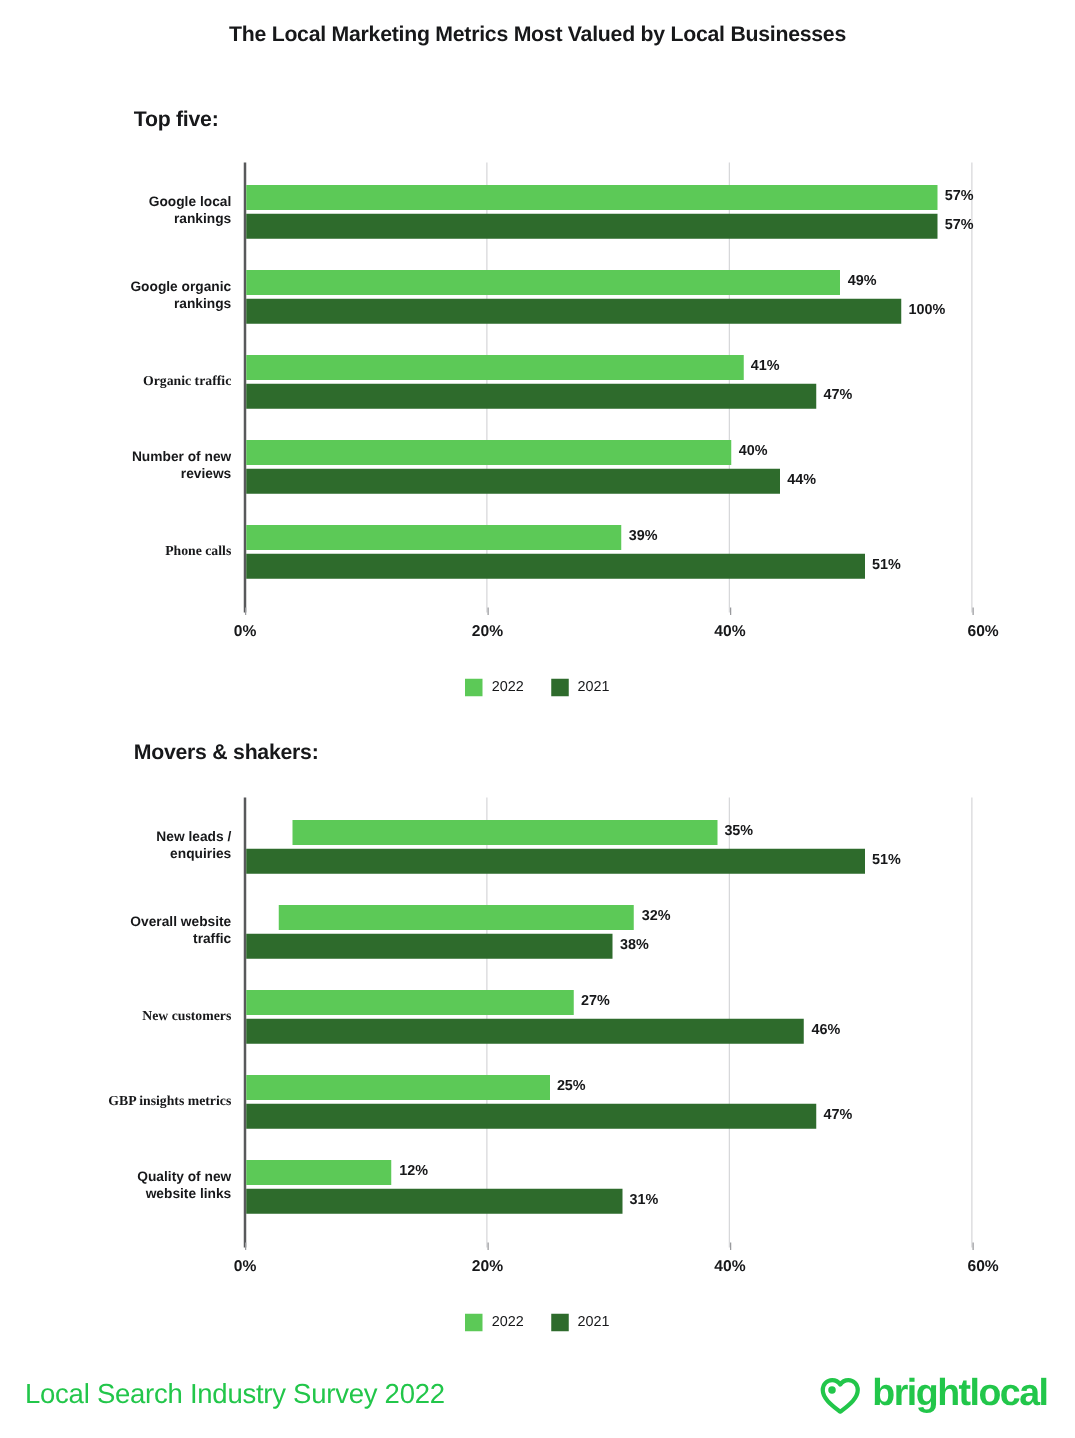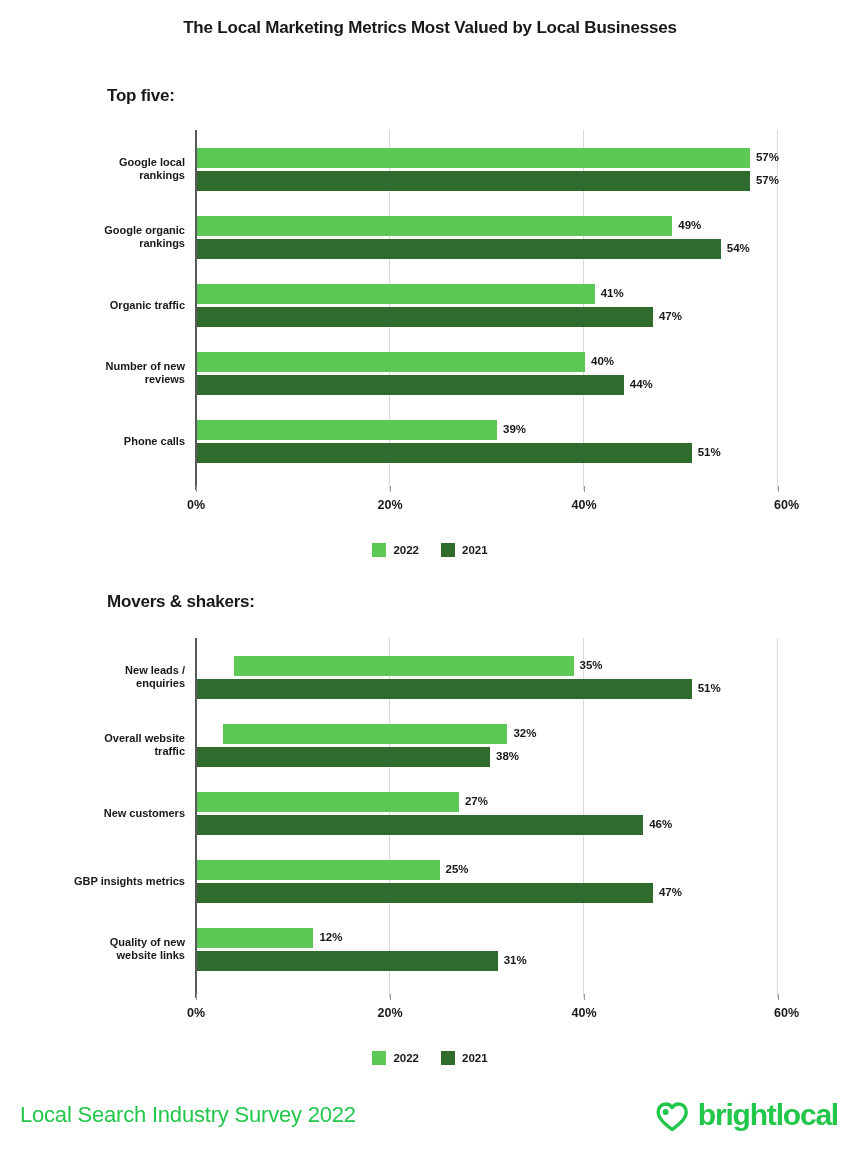--- a/index.html
+++ b/index.html
@@ -92,21 +92,21 @@
     position: absolute;
     right: 675px;   
     top: 0;
     width: 160px;
     text-align: right;
     font-size: 11px;
     font-weight: bold;
     color: #17181a;
     line-height: 13px;
   }
-  .cat-label.one-line { padding-top: 15px; }
+  .cat-label.one-line { padding-top: 15px; font-family: Liberation Serif, serif; }
   .cat-label.two-line { padding-top: 8px; }
 
   .bar-wrap {
     position: absolute;
     left: 197px;
     height: 20px;
   }
   .bar-wrap.b2022 { top: 0px; }
   .bar-wrap.b2021 { top: 23px; }
 
@@ -176,21 +176,21 @@
     gap: 7px;
   }
   .legend-swatch {
     width: 14px;
     height: 14px;
   }
   .legend-swatch.c2022 { background: #5cc957; }
   .legend-swatch.c2021 { background: #2e6b2c; }
   .legend-label {
     font-size: 11.5px;
-    font-weight: bold;
+    font-weight: normal;
     color: #17181a;
   }
 
   
   .footer {
     position: absolute;
     left: 0;
     bottom: 0;
     width: 860px;
     height: 70px;
@@ -253,21 +253,21 @@
             <div class="cat-label two-line">
               <div>Google organic</div>
               <div>rankings</div>
             </div>
             <div class="bar-wrap b2022" style="width: 475.3px;">
               <div class="bar c2022"></div>
               <span class="bar-value">49%</span>
             </div>
             <div class="bar-wrap b2021" style="width: 523.8px;">
               <div class="bar c2021"></div>
-              <span class="bar-value">54%</span>
+              <span class="bar-value">100%</span>
             </div>
           </div>
           <div class="row" style="top: 154px;">
             <div class="cat-label one-line">
               <div>Organic traffic</div>
             </div>
             <div class="bar-wrap b2022" style="width: 397.7px;">
               <div class="bar c2022"></div>
               <span class="bar-value">41%</span>
             </div>

